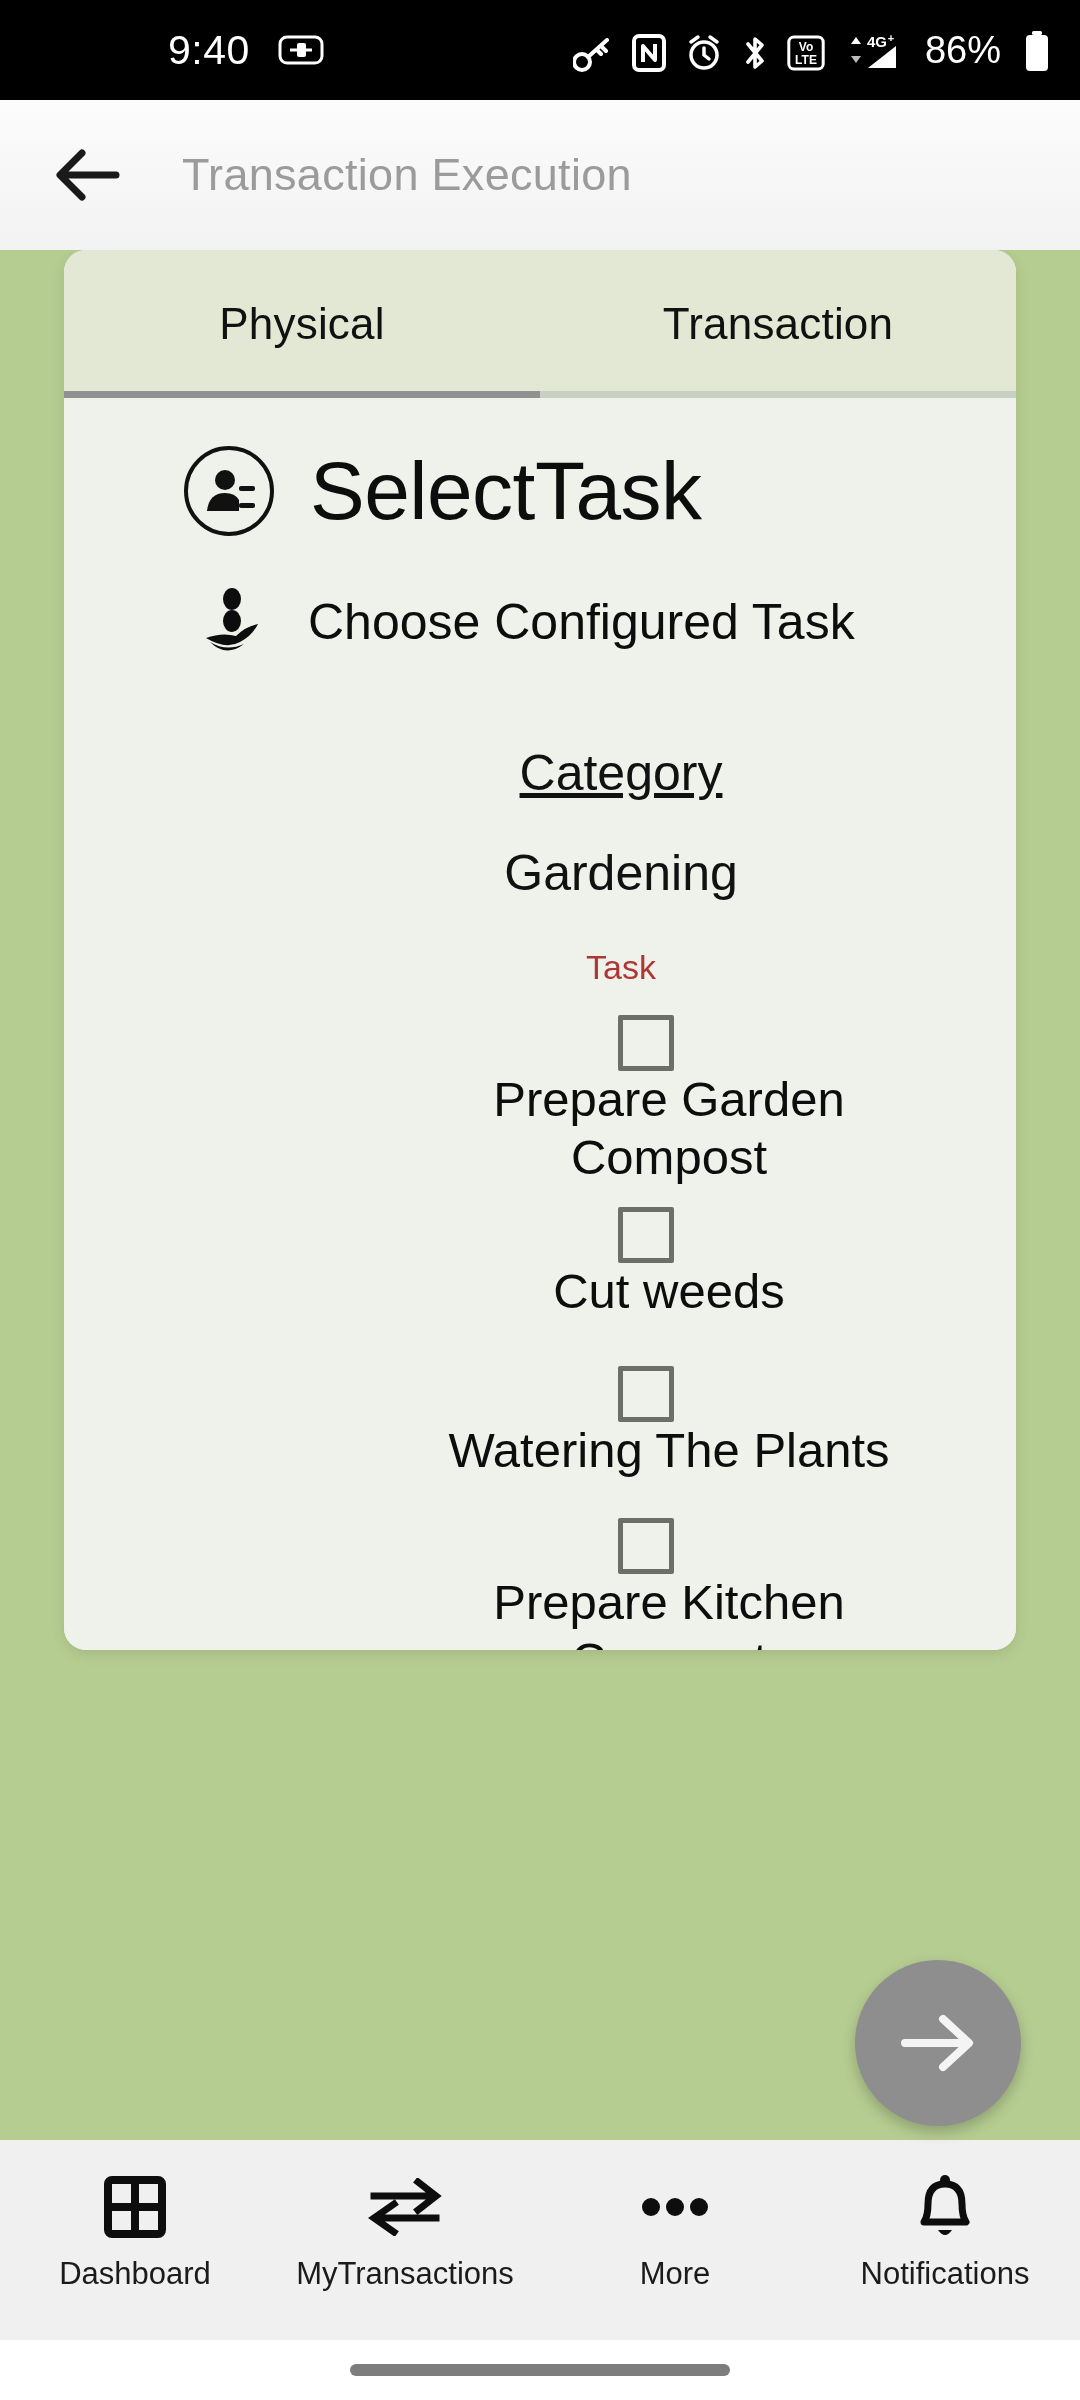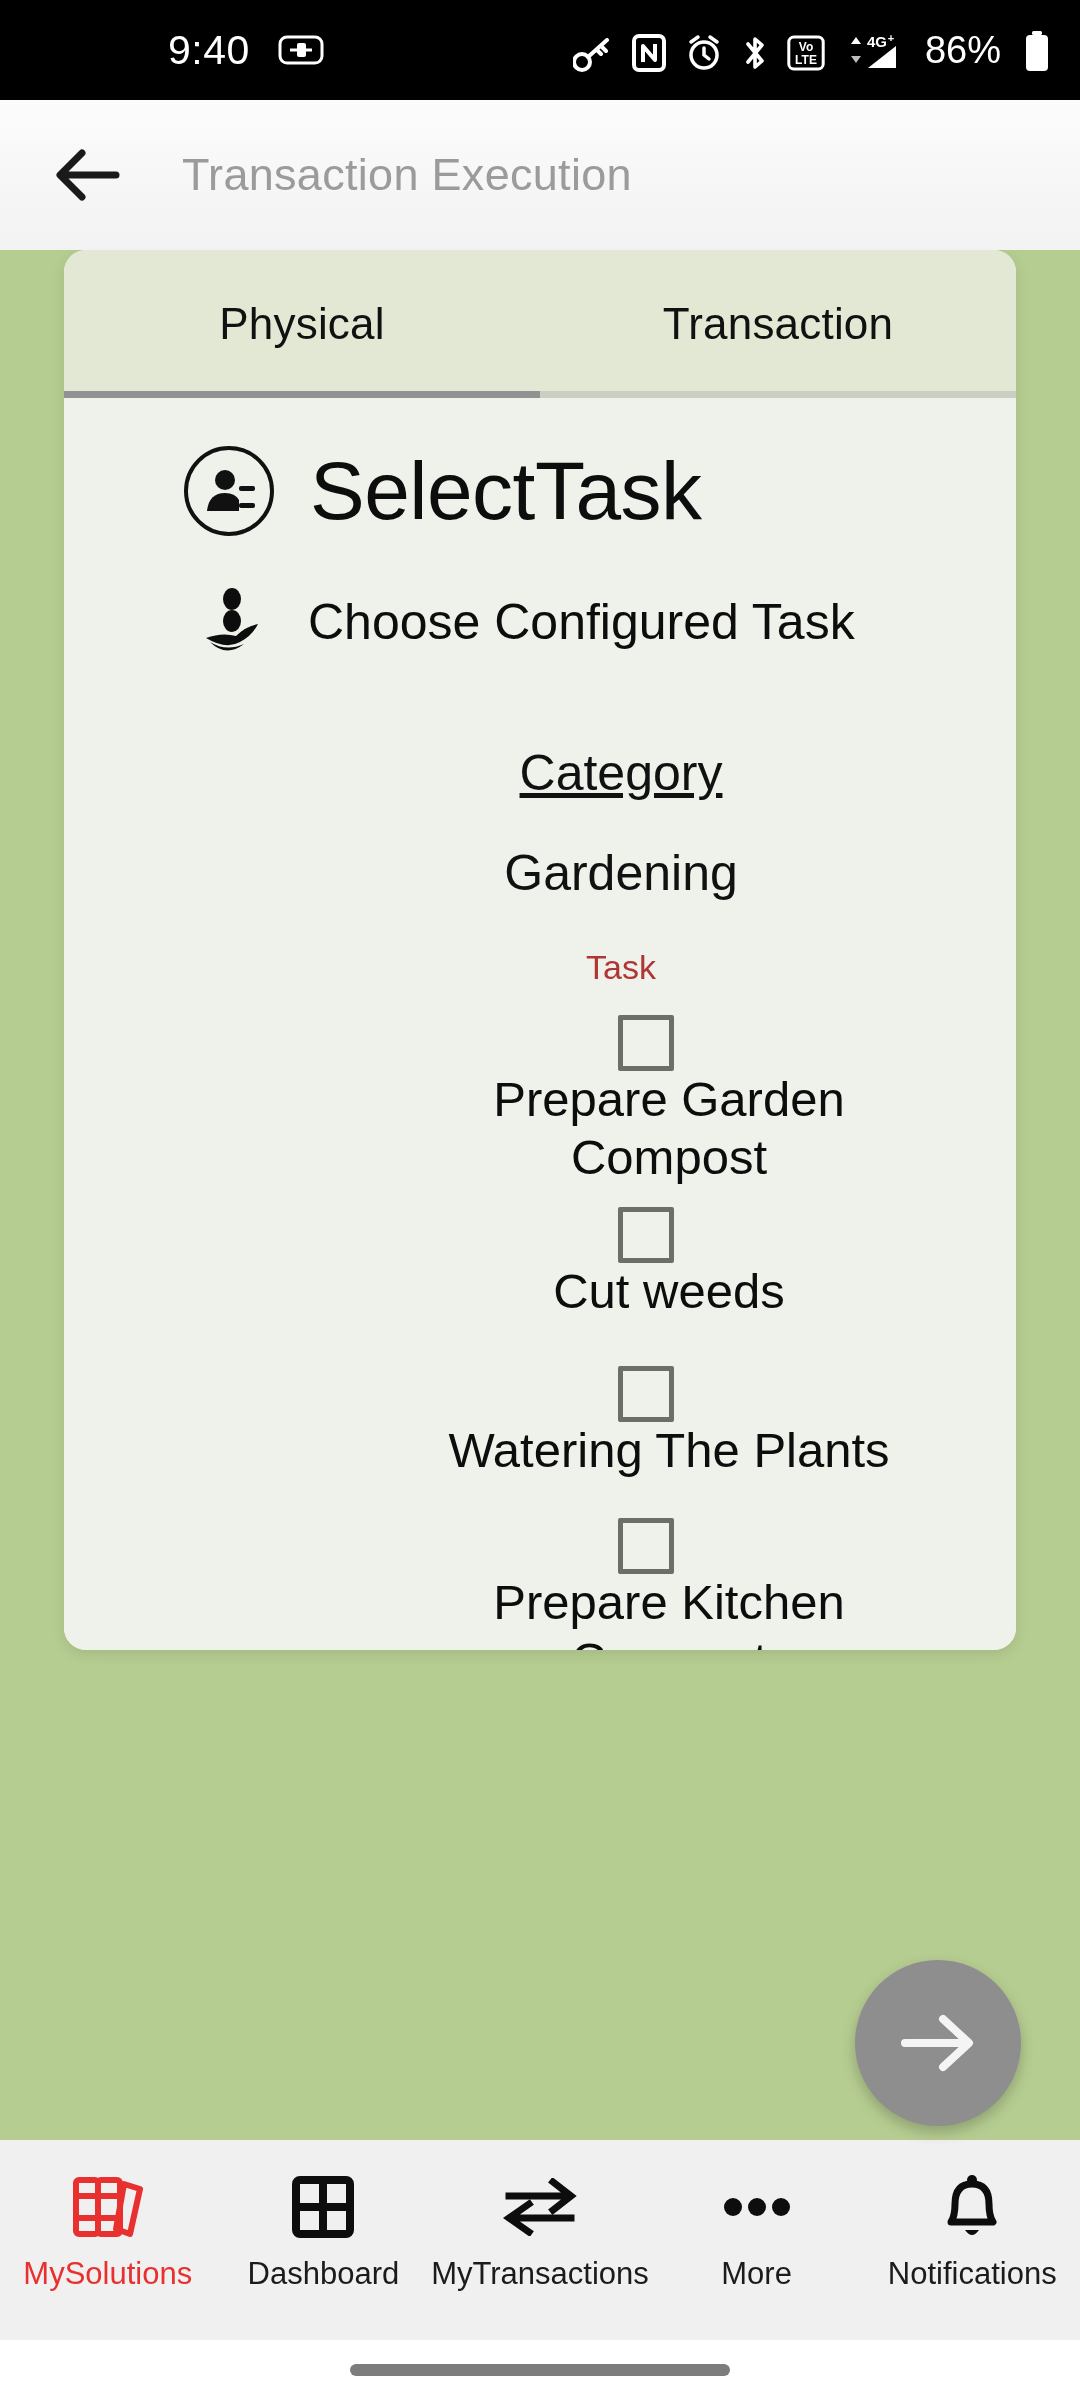--- a/index.html
+++ b/index.html
@@ -395,31 +395,20 @@
   </div>
 
   <div class="fab">
     <svg width="82" height="72" viewBox="0 0 82 72">
       <path d="M8 36 H68 M46 12 L72 36 L46 60" stroke="#f4f4f4" stroke-width="8" fill="none" stroke-linecap="round" stroke-linejoin="round"></path>
     </svg>
   </div>
 
   <div class="bottomnav">
 
-    <div class="nav-item active">
-      <span class="nav-icon">
-        <svg width="72" height="62" viewBox="0 0 72 62">
-          <rect x="4" y="4" width="22" height="54" rx="3" fill="none" stroke="#e8302f" stroke-width="6"></rect>
-          <rect x="26" y="4" width="22" height="54" rx="3" fill="none" stroke="#e8302f" stroke-width="6"></rect>
-          <path d="M6 20 h42 M6 42 h42" stroke="#e8302f" stroke-width="6"></path>
-          <path d="M52 8 L68 13 L58 58 L44 53 Z" fill="none" stroke="#e8302f" stroke-width="6" stroke-linejoin="round"></path>
-        </svg>
-      </span>
-      <span class="nav-label">MySolutions</span>
-    </div>
 
     <div class="nav-item">
       <span class="nav-icon">
         <svg width="62" height="62" viewBox="0 0 62 62">
           <rect x="4" y="4" width="54" height="54" rx="4" fill="none" stroke="#0d0d0d" stroke-width="8"></rect>
           <path d="M31 6 V56 M6 31 H56" stroke="#0d0d0d" stroke-width="8"></path>
         </svg>
       </span>
       <span class="nav-label">Dashboard</span>
     </div>

